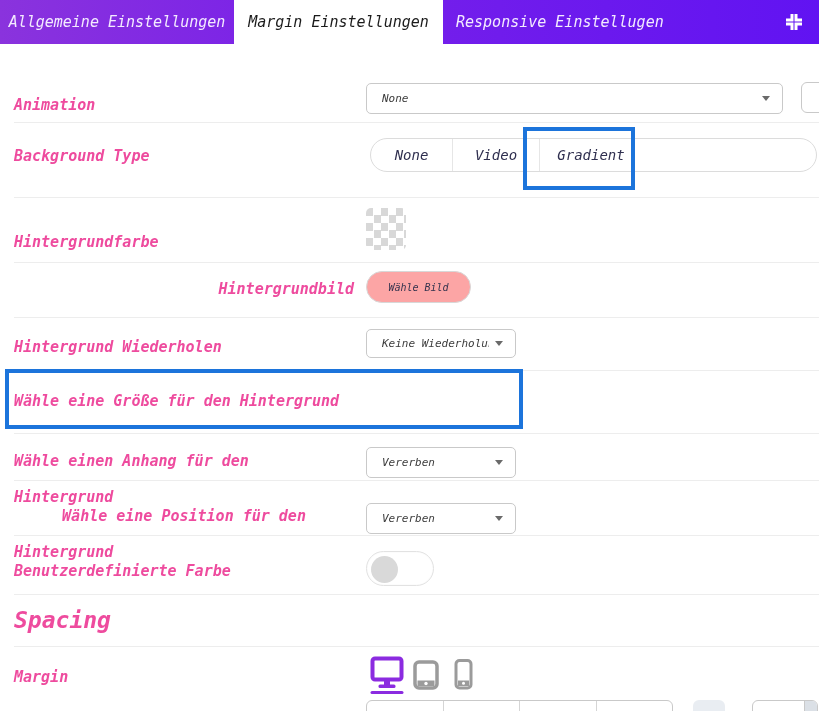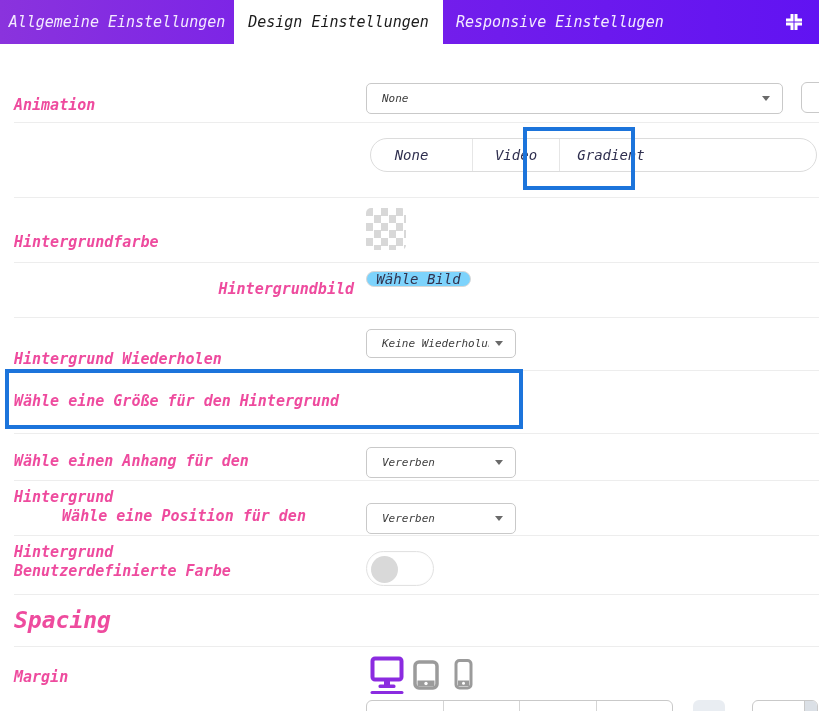--- a/index.html
+++ b/index.html
@@ -56,24 +56,24 @@
 
   .annotation { position:absolute; border:4px solid #1c74db; background:transparent; pointer-events:none; z-index:50; }
 
   .checker {
     position:absolute; left:366px; top:208px; width:40px; height:42px; border-radius:5px;
     background:conic-gradient(#ffffff 0 25%, #d8d8d8 0 50%, #ffffff 0 75%, #d8d8d8 0);
     background-size:15px 15px; cursor:pointer;
   }
 
   .pillbtn {
-    position:absolute; left:366px; top:271px; width:105px; height:16px;
-    border:1px solid #d8d8d8; border-radius:16px; background:#7dd3fc;
+    position:absolute; left:366px; top:271px; width:105px; height:32px;
+    border:1px solid #d8d8d8; border-radius:16px; background:#fca5a5;
     display:flex; align-items:center; justify-content:center;
-    font-size:14px; color:#33334e; cursor:pointer;
+    font-size:10px; color:#33334e; cursor:pointer;
   }
 
   .toggle {
     position:absolute; left:366px; top:551px; width:68px; height:35px;
     border:1px solid #e2e2e2; border-radius:17.5px; background:#fff; cursor:pointer;
     box-shadow:inset 0 0 0 1px rgba(0,0,0,0.01);
   }
   .knob { position:absolute; left:4px; top:3.5px; width:27px; height:27px; border-radius:50%; background:#d9d9d9; }
 
   .devices { position:absolute; left:370px; top:656px; display:flex; gap:9px; align-items:flex-start; }
@@ -95,57 +95,58 @@
     border:1px solid #c9c9c9; border-radius:6px; background:#fff; cursor:pointer;
   }
 </style>
 </head>
 <body>
 
 <div id="screen">
 
   <div class="header">
     <div class="tab t1">Allgemeine Einstellungen</div>
-    <div class="tab t2">Design Einstellungen</div>
+    <div class="tab t2">Margin Einstellungen</div>
     <div class="tab t3">Responsive Einstellugen</div>
     <div class="collapse-btn">
       <svg width="22" height="22" viewBox="0 0 22 22" fill="none">
         <path d="M9 3 V9 H3" stroke="#ffffff" stroke-width="3"></path>
         <path d="M13 3 V9 H19" stroke="#ffffff" stroke-width="3"></path>
         <path d="M3 13 H9 V19" stroke="#ffffff" stroke-width="3"></path>
         <path d="M19 13 H13 V19" stroke="#ffffff" stroke-width="3"></path>
       </svg>
     </div>
   </div>
 
   <div class="flabel" style="top:96px;">Animation</div>
   <div class="dd" style="left:366px; top:83px; width:417px; height:31px;">
     <span class="val">None</span>
     <span class="caret"></span>
   </div>
   <div class="partialbox"></div>
   <div class="divider" style="top:122px;"></div>
 
+  <div class="flabel" style="top:147px;">Background Type</div>
   <div class="segwrap">
     <div class="seg" style="width:81px;">None</div>
-    <div class="seg" style="width:87px;margin-left:20px;">Video</div>
+    <div class="seg" style="width:87px;">Video</div>
     <div class="seg" style="width:103px;">Gradient</div>
   </div>
   <div class="annotation" style="left:523px; top:127px; width:112px; height:63px;"></div>
   <div class="divider" style="top:197px;"></div>
 
   <div class="flabel" style="top:233px;">Hintergrundfarbe</div>
   <div class="checker"></div>
   <div class="divider" style="top:262px;"></div>
 
   <div class="flabel" style="top:280px;text-align:right;">Hintergrundbild</div>
   <div class="pillbtn">Wähle Bild</div>
   <div class="divider" style="top:317px;"></div>
 
-  <div class="flabel" style="top:350px;">Hintergrund Wiederholen</div>
+  <div class="flabel" style="top:338px;">Hintergrund Wiederholen</div>
   <div class="dd" style="left:366px; top:329px; width:150px; height:29px;">
     <span class="val">Keine Wiederholung</span>
     <span class="caret"></span>
   </div>
   <div class="divider" style="top:370px;"></div>
 
   <div class="flabel" style="top:392px;">Wähle eine Größe für den Hintergrund</div>
   <div class="annotation" style="left:5px; top:369px; width:518px; height:60px;"></div>
   <div class="divider" style="top:433px;"></div>
 

